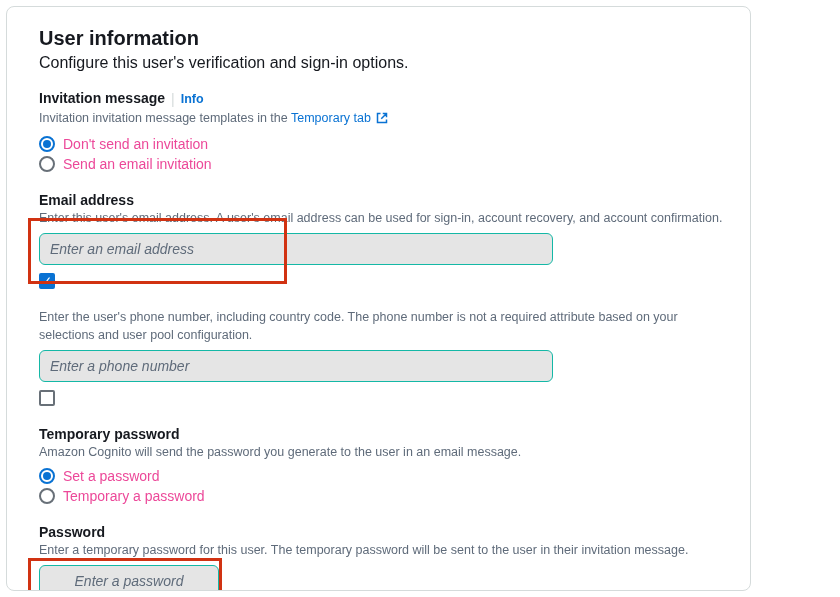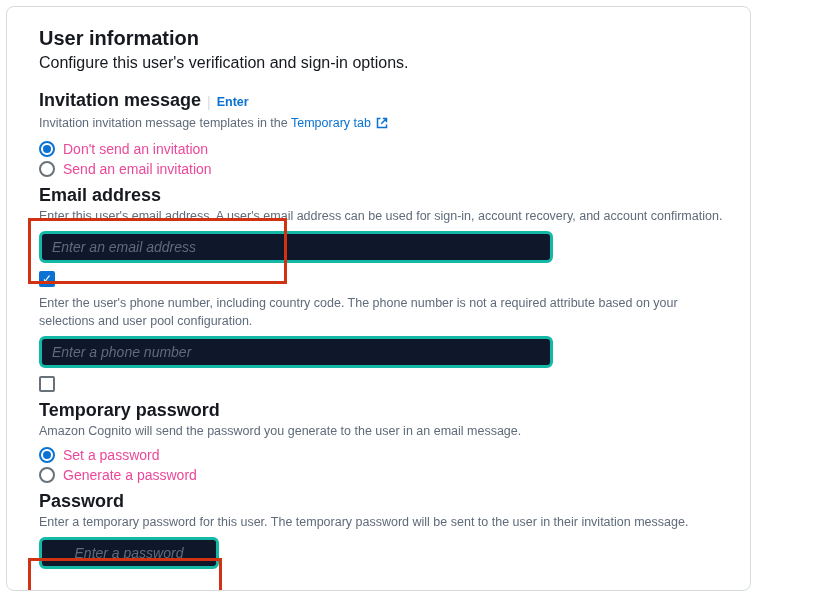--- a/index.html
+++ b/index.html
@@ -24,21 +24,21 @@
     font-weight: 700;
     color: #16191f;
     margin-bottom: 4px;
   }
   .page-subtitle {
     font-size: 16px;
     color: #16191f;
     margin-bottom: 18px;
   }
   .section-label {
-    font-size: 18px;
+    font-size: 14px;
     font-weight: 700;
     color: #16191f;
     margin-bottom: 2px;
   }
   .section-label-row {
     display: flex;
     align-items: center;
     gap: 6px;
     margin-bottom: 2px;
   }
@@ -103,52 +103,52 @@
     border-color: #0972d3;
     color: #fff;
     font-size: 12px;
     line-height: 1;
   }
   .checkbox.checked::after { content: "✓"; }
   .opt-label { font-size: 14px; color: #ec4899; }
   .field-input {
     width: 514px;
     height: 32px;
-    border: 3px solid #14b8a6;
+    border: 1px solid #14b8a6;
     border-radius: 6px;
     padding: 4px 10px;
     font-size: 14px;
     font-style: italic;
     color: #5f6b7a;
-    background: #0f172a;
+    background: #e5e5e5;
     outline: none;
   }
   .field-input::placeholder { color: #5f6b7a; font-style: italic; }
-  .section-gap { margin-top: 8px; }
+  .section-gap { margin-top: 20px; }
   .section-gap-sm { margin-top: 8px; }
   .optional { font-style: italic; font-weight: 700; }
   
   .hl {
     position: absolute;
     border: 3px solid #d13212;
     pointer-events: none;
   }
 </style>
 </head>
 <body>
 
 <div class="panel">
 
   <h1 class="page-title">User information</h1>
   <div class="page-subtitle">Configure this user's verification and sign-in options.</div>
 
   <div class="section-label-row">
     <span class="section-label">Invitation message</span>
     <span class="vsep">|</span>
-    <a class="info-link">Enter</a>
+    <a class="info-link">Info</a>
   </div>
   <div class="helper">
     <span>Invitation invitation message templates in the </span><a>Temporary tab</a>
     <span class="ext-icon">
       <svg width="12" height="12" viewBox="0 0 16 16" fill="none" stroke="#0972d3" stroke-width="2">
         <path d="M6 2H2v12h12v-4M9 2h5v5M14 2L7 9"></path>
       </svg>
     </span>
   </div>
   <div class="radio-row">
@@ -179,21 +179,21 @@
 
   <div class="section-gap">
     <div class="section-label">Temporary password</div>
     <div class="helper">Amazon Cognito will send the password you generate to the user in an email message.</div>
     <div class="radio-row">
       <span class="radio selected"></span>
       <span class="opt-label">Set a password</span>
     </div>
     <div class="radio-row">
       <span class="radio"></span>
-      <span class="opt-label">Generate a password</span>
+      <span class="opt-label">Temporary a password</span>
     </div>
   </div>
 
   <div class="section-gap">
     <div class="section-label">Password</div>
     <div class="helper">Enter a temporary password for this user. The temporary password will be sent to the user in their invitation message.</div>
     <input class="field-input" style="width: 180px; text-align: center;" placeholder="Enter a password">
   </div>
 
   <div class="hl" style="left:21px; top:211px; width:259px; height:66px;"></div>

